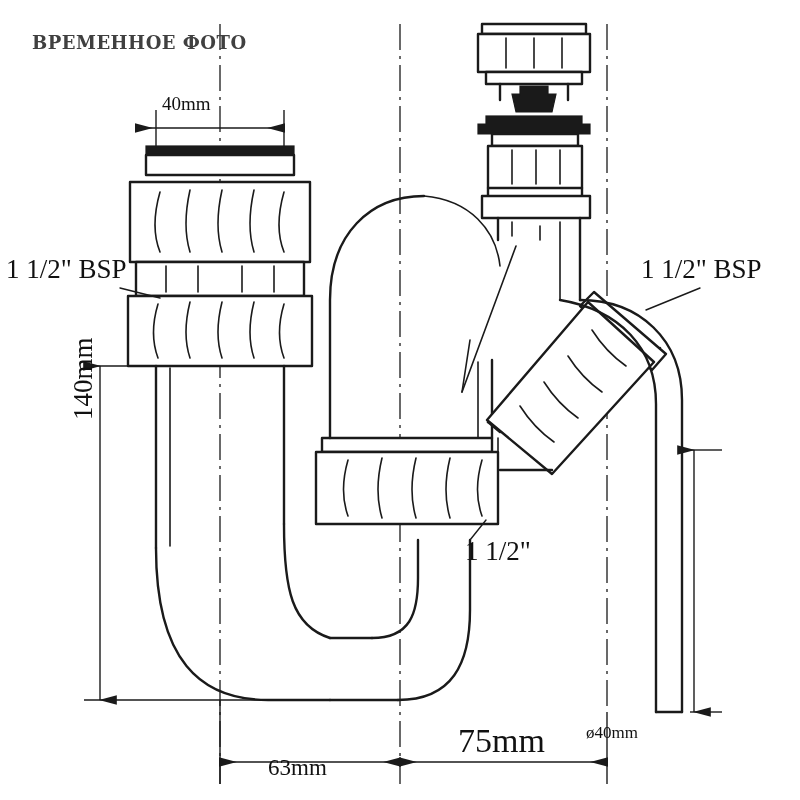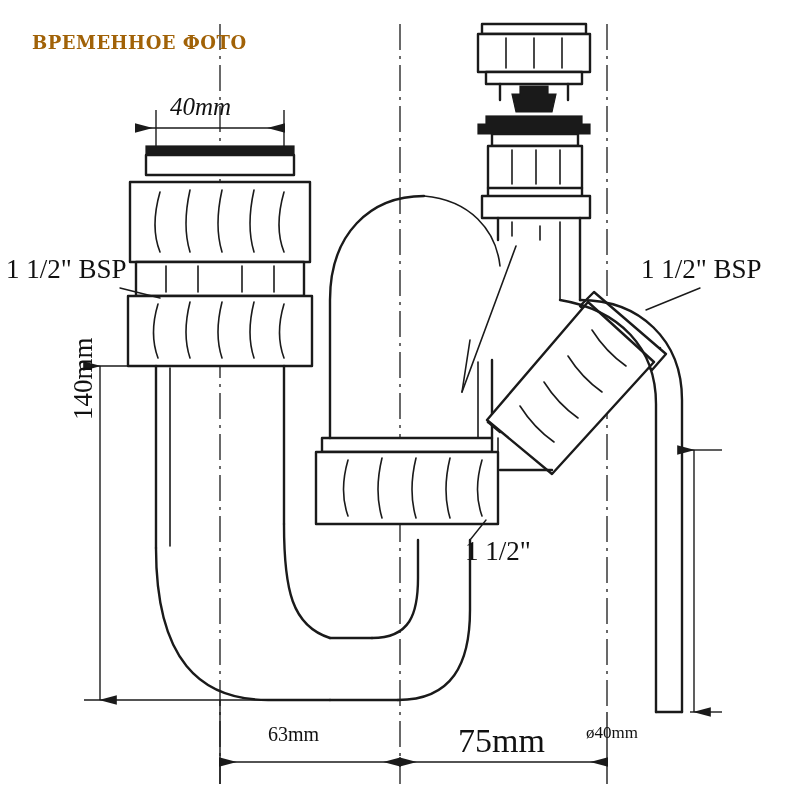--- a/index.html
+++ b/index.html
@@ -27,37 +27,37 @@
     height: 800px;
   }
   .watermark {
     position: absolute;
     left: 32px;
     top: 32px;
     font-family: "DejaVu Serif", serif;
     font-weight: bold;
     font-size: 18px;
     letter-spacing: 0.5px;
-    color: #a16207;
+    color: #404040;
     white-space: nowrap;
   }
   .lbl {
     position: absolute;
     color: #111111;
     white-space: nowrap;
     font-family: "Liberation Serif", serif;
     line-height: 1;
   }
-  .lbl-40mm      { left: 170px; top: 94px;  font-size: 25px; font-style: italic; }
+  .lbl-40mm      { left: 162px; top: 94px;  font-size: 19px; }
   .lbl-bsp-left  { left: 6px;   top: 256px; font-size: 27px; }
   .lbl-bsp-right { left: 641px; top: 256px; font-size: 27px; }
   .lbl-150       { left: 70px;  top: 420px; font-size: 27px;
                    transform: rotate(-90deg); transform-origin: left top; }
   .lbl-inch      { left: 465px; top: 538px; font-size: 27px; }
-  .lbl-63mm      { left: 268px; top: 724px; font-size: 20px; }
+  .lbl-63mm      { left: 268px; top: 756px; font-size: 23px; }
   .lbl-75mm      { left: 458px; top: 724px; font-size: 34px; }
   .lbl-d40mm     { left: 586px; top: 724px; font-size: 17px; }
 </style>
 </head>
 <body>
 
 <div id="stage">
 
   <svg id="drawing" viewBox="0 0 800 800">
     <defs>

